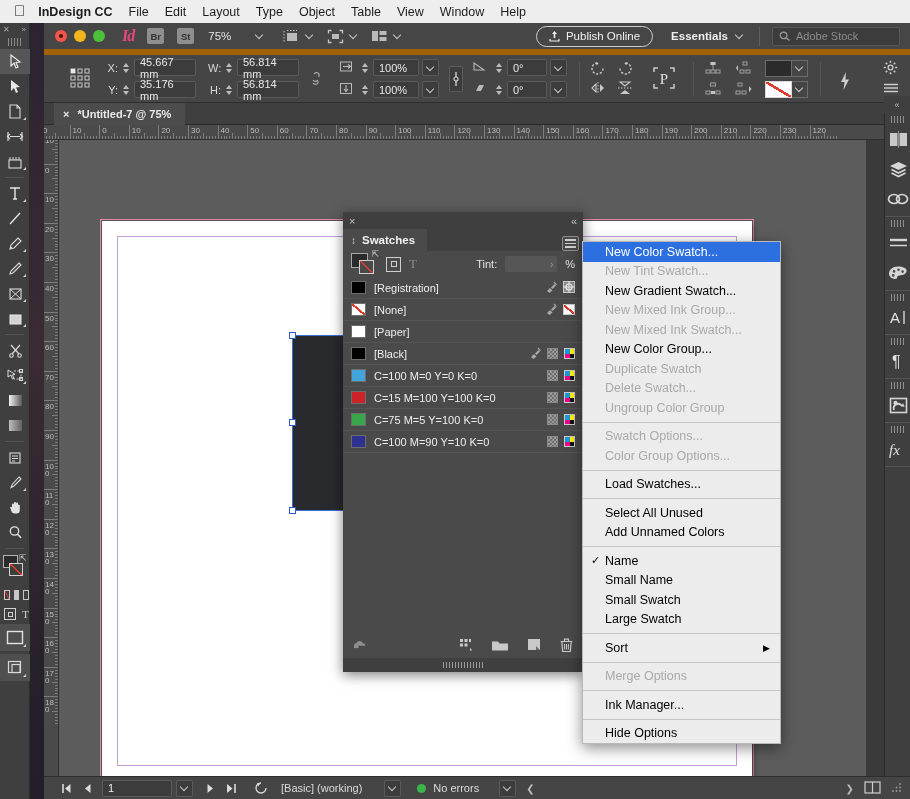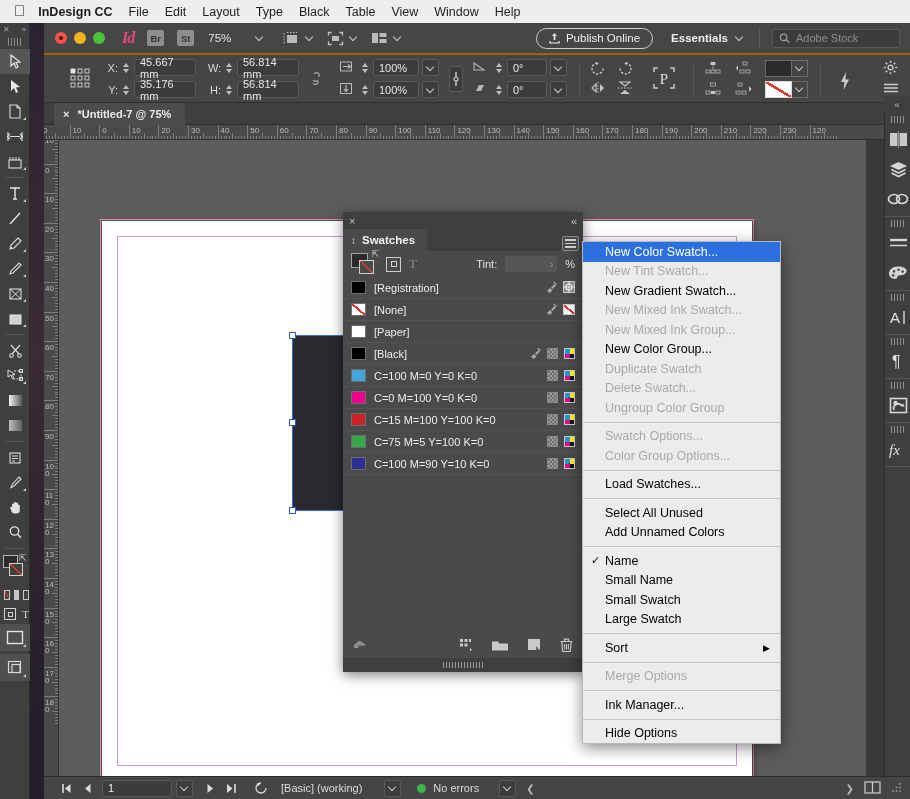--- a/index.html
+++ b/index.html
@@ -26,21 +26,21 @@
   #macbar .mi { margin-right:16px; }
   
   #appwin {
     position:absolute; left:44px; top:23px; width:866px; height:776px;
     background:#3a3a3a;
   }
   
   #appbar {
     position:absolute; left:0; top:0; width:866px; height:32px;
     background:#464646; display:flex; align-items:center;
-    border-bottom:2px solid #a16207;
+    border-bottom:6px solid #a16207;
   }
   .traffic { display:flex; align-items:center; gap:7px; margin-left:11px; }
   .tl { width:12px; height:12px; border-radius:50%; }
   .tl.r{background:#f0544a;} .tl.y{background:#f2b51c;} .tl.g{background:#4cc23c;}
   .tl.r::after{content:"";display:block;width:4px;height:4px;background:#4a1410;border-radius:50%;margin:4px auto;}
   .idlogo { margin-left:17px; color:#f36; font-weight:bold; font-style:italic; font-size:16px;
             font-family:"Liberation Serif",serif; letter-spacing:-1px; color:#e8467f;}
   .sqbtn { width:17px;height:16px;border-radius:2px;background:#8e8e8e;color:#333;
            font-size:9.5px;display:flex;align-items:center;justify-content:center;
            margin-left:13px;font-weight:bold;}
@@ -178,21 +178,21 @@
 
 <div id="desktop"></div>
 
 <div id="macbar">
   <span class="apple"></span>
   <span class="app">InDesign CC</span>
   <span class="mi">File</span>
   <span class="mi">Edit</span>
   <span class="mi">Layout</span>
   <span class="mi">Type</span>
-  <span class="mi">Black</span>
+  <span class="mi">Object</span>
   <span class="mi">Table</span>
   <span class="mi">View</span>
   <span class="mi">Window</span>
   <span class="mi">Help</span>
 </div>
 
 <div id="tools">
   <div id="toolhead">
     <span>✕</span>
     <span>»</span>
@@ -1475,28 +1475,20 @@
       </div>
       <div class="swrow">
         <span class="chip" style="background: rgb(66, 165, 220);"></span>
         <span class="swname">C=100 M=0 Y=0 K=0</span>
         <span class="swicons">
           <span class="ic-bar"></span>
           <span class="ic-cmyk"></span>
         </span>
       </div>
       <div class="swrow">
-        <span class="chip" style="background: rgb(236, 0, 140);"></span>
-        <span class="swname">C=0 M=100 Y=0 K=0</span>
-        <span class="swicons">
-          <span class="ic-bar"></span>
-          <span class="ic-cmyk"></span>
-        </span>
-      </div>
-      <div class="swrow">
         <span class="chip" style="background: rgb(204, 34, 41);"></span>
         <span class="swname">C=15 M=100 Y=100 K=0</span>
         <span class="swicons">
           <span class="ic-bar"></span>
           <span class="ic-cmyk"></span>
         </span>
       </div>
       <div class="swrow">
         <span class="chip" style="background: rgb(55, 167, 74);"></span>
         <span class="swname">C=75 M=5 Y=100 K=0</span>
@@ -1564,24 +1556,24 @@
     <div class="ctxitem hl">
       <span>New Color Swatch...</span>
     </div>
     <div class="ctxitem dis">
       <span>New Tint Swatch...</span>
     </div>
     <div class="ctxitem">
       <span>New Gradient Swatch...</span>
     </div>
     <div class="ctxitem dis">
+      <span>New Mixed Ink Group...</span>
+    </div>
+    <div class="ctxitem dis">
       <span>New Mixed Ink Swatch...</span>
-    </div>
-    <div class="ctxitem dis">
-      <span>New Mixed Ink Group...</span>
     </div>
     <div class="ctxitem">
       <span>New Color Group...</span>
     </div>
     <div class="ctxitem dis">
       <span>Duplicate Swatch</span>
     </div>
     <div class="ctxitem dis">
       <span>Delete Swatch...</span>
     </div>

